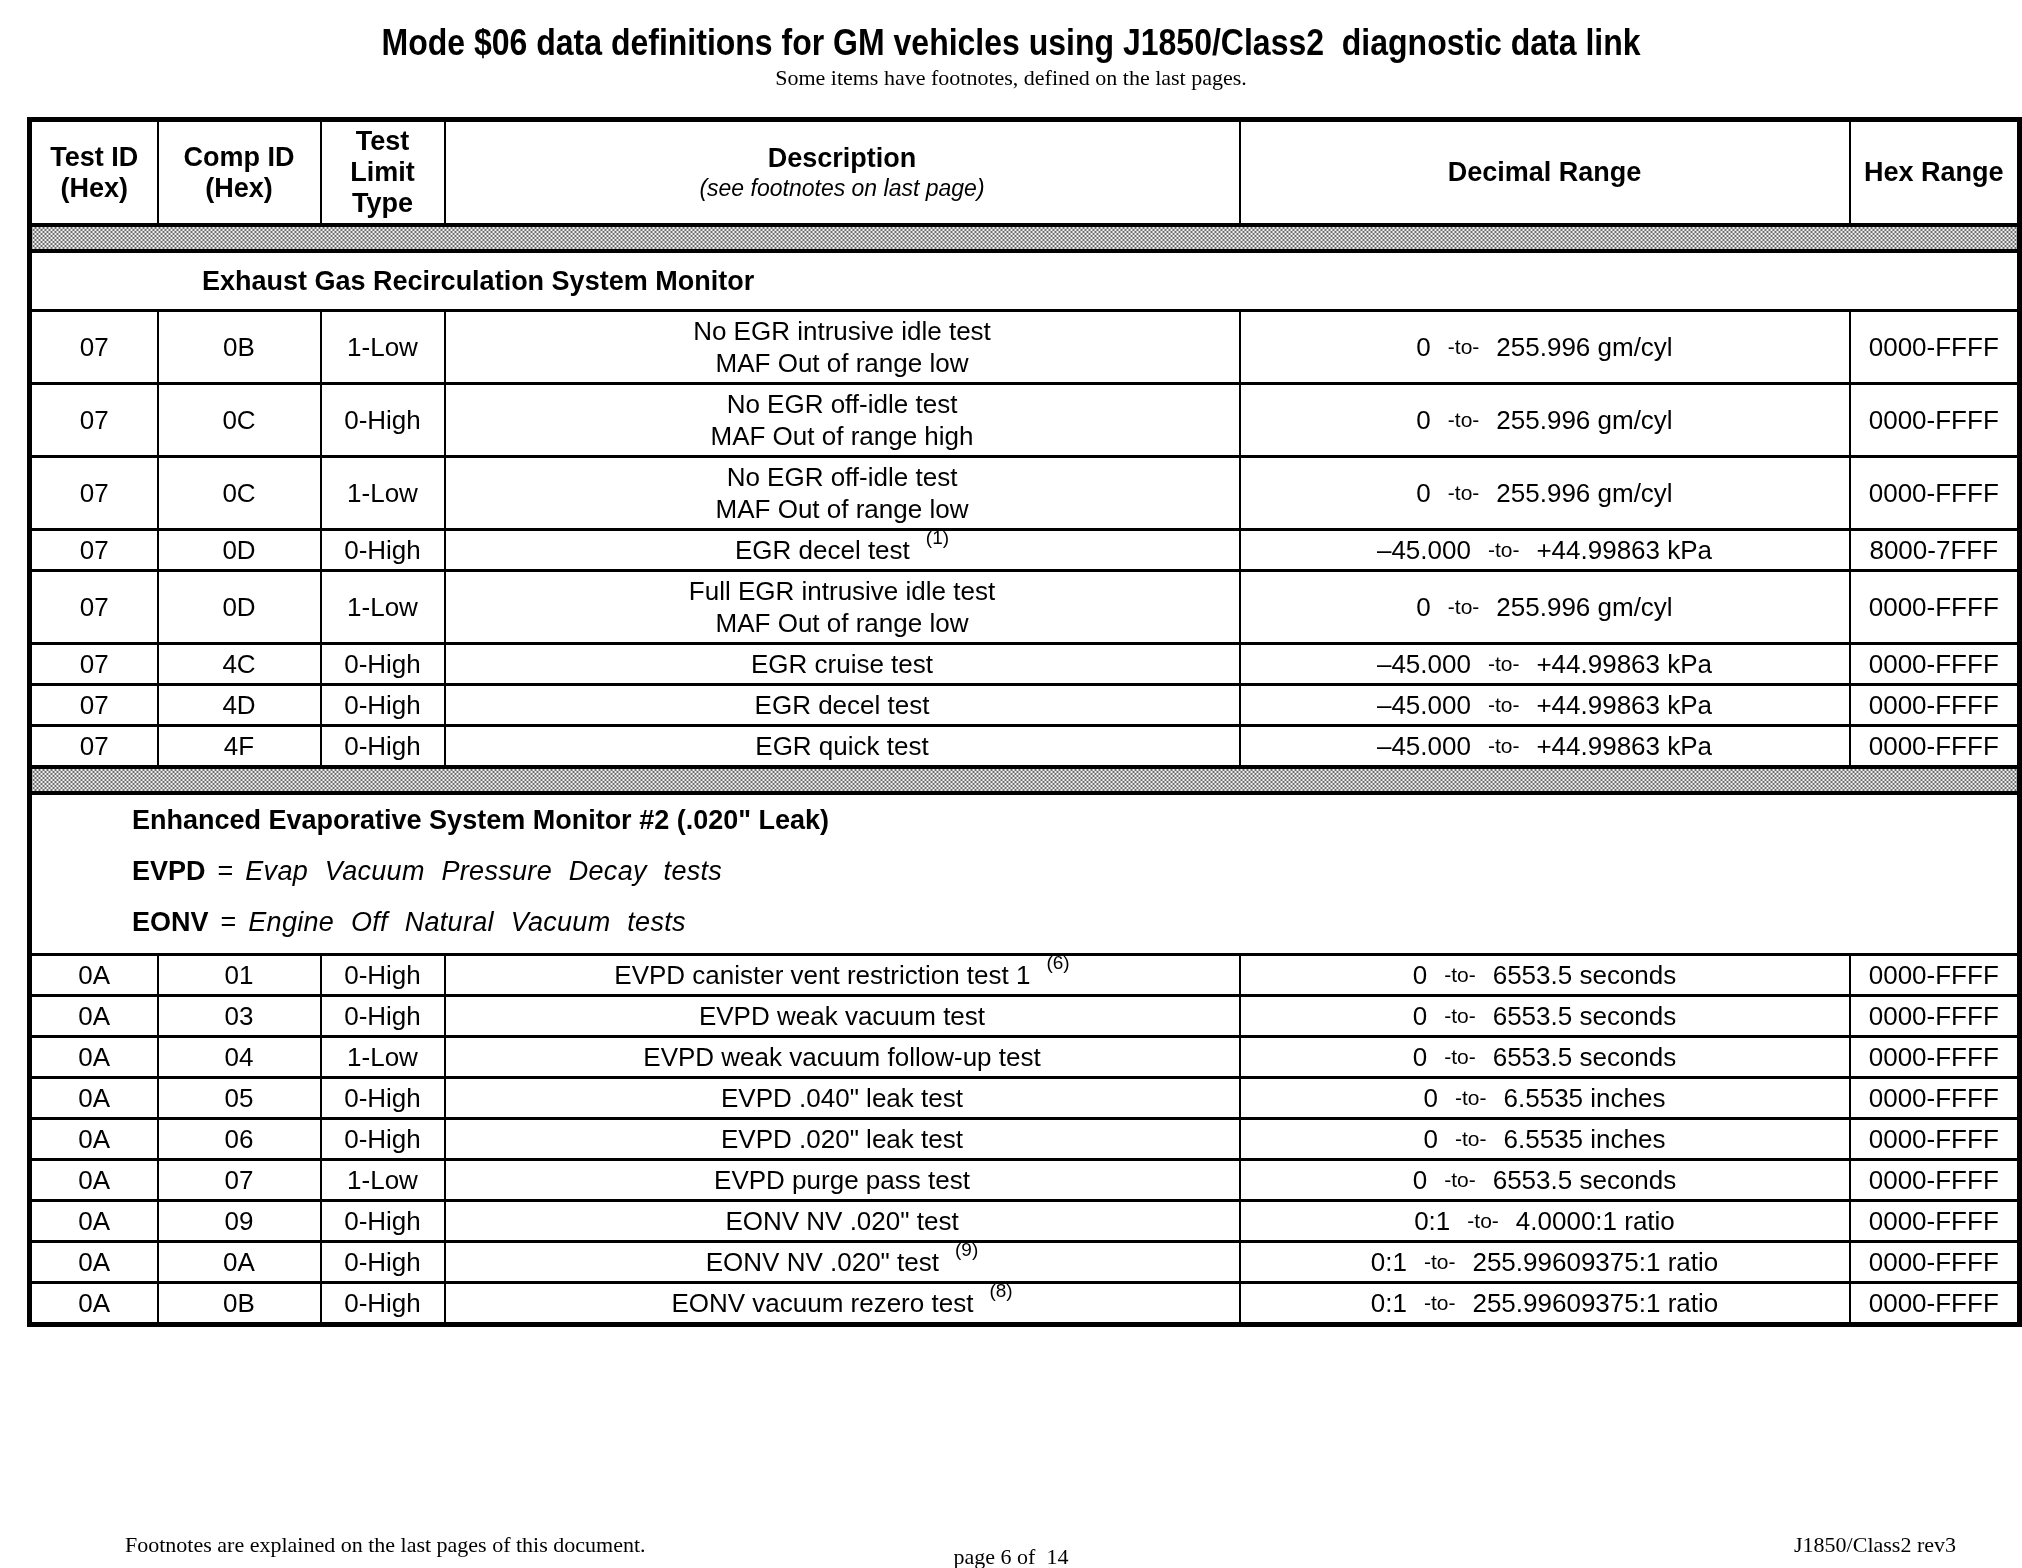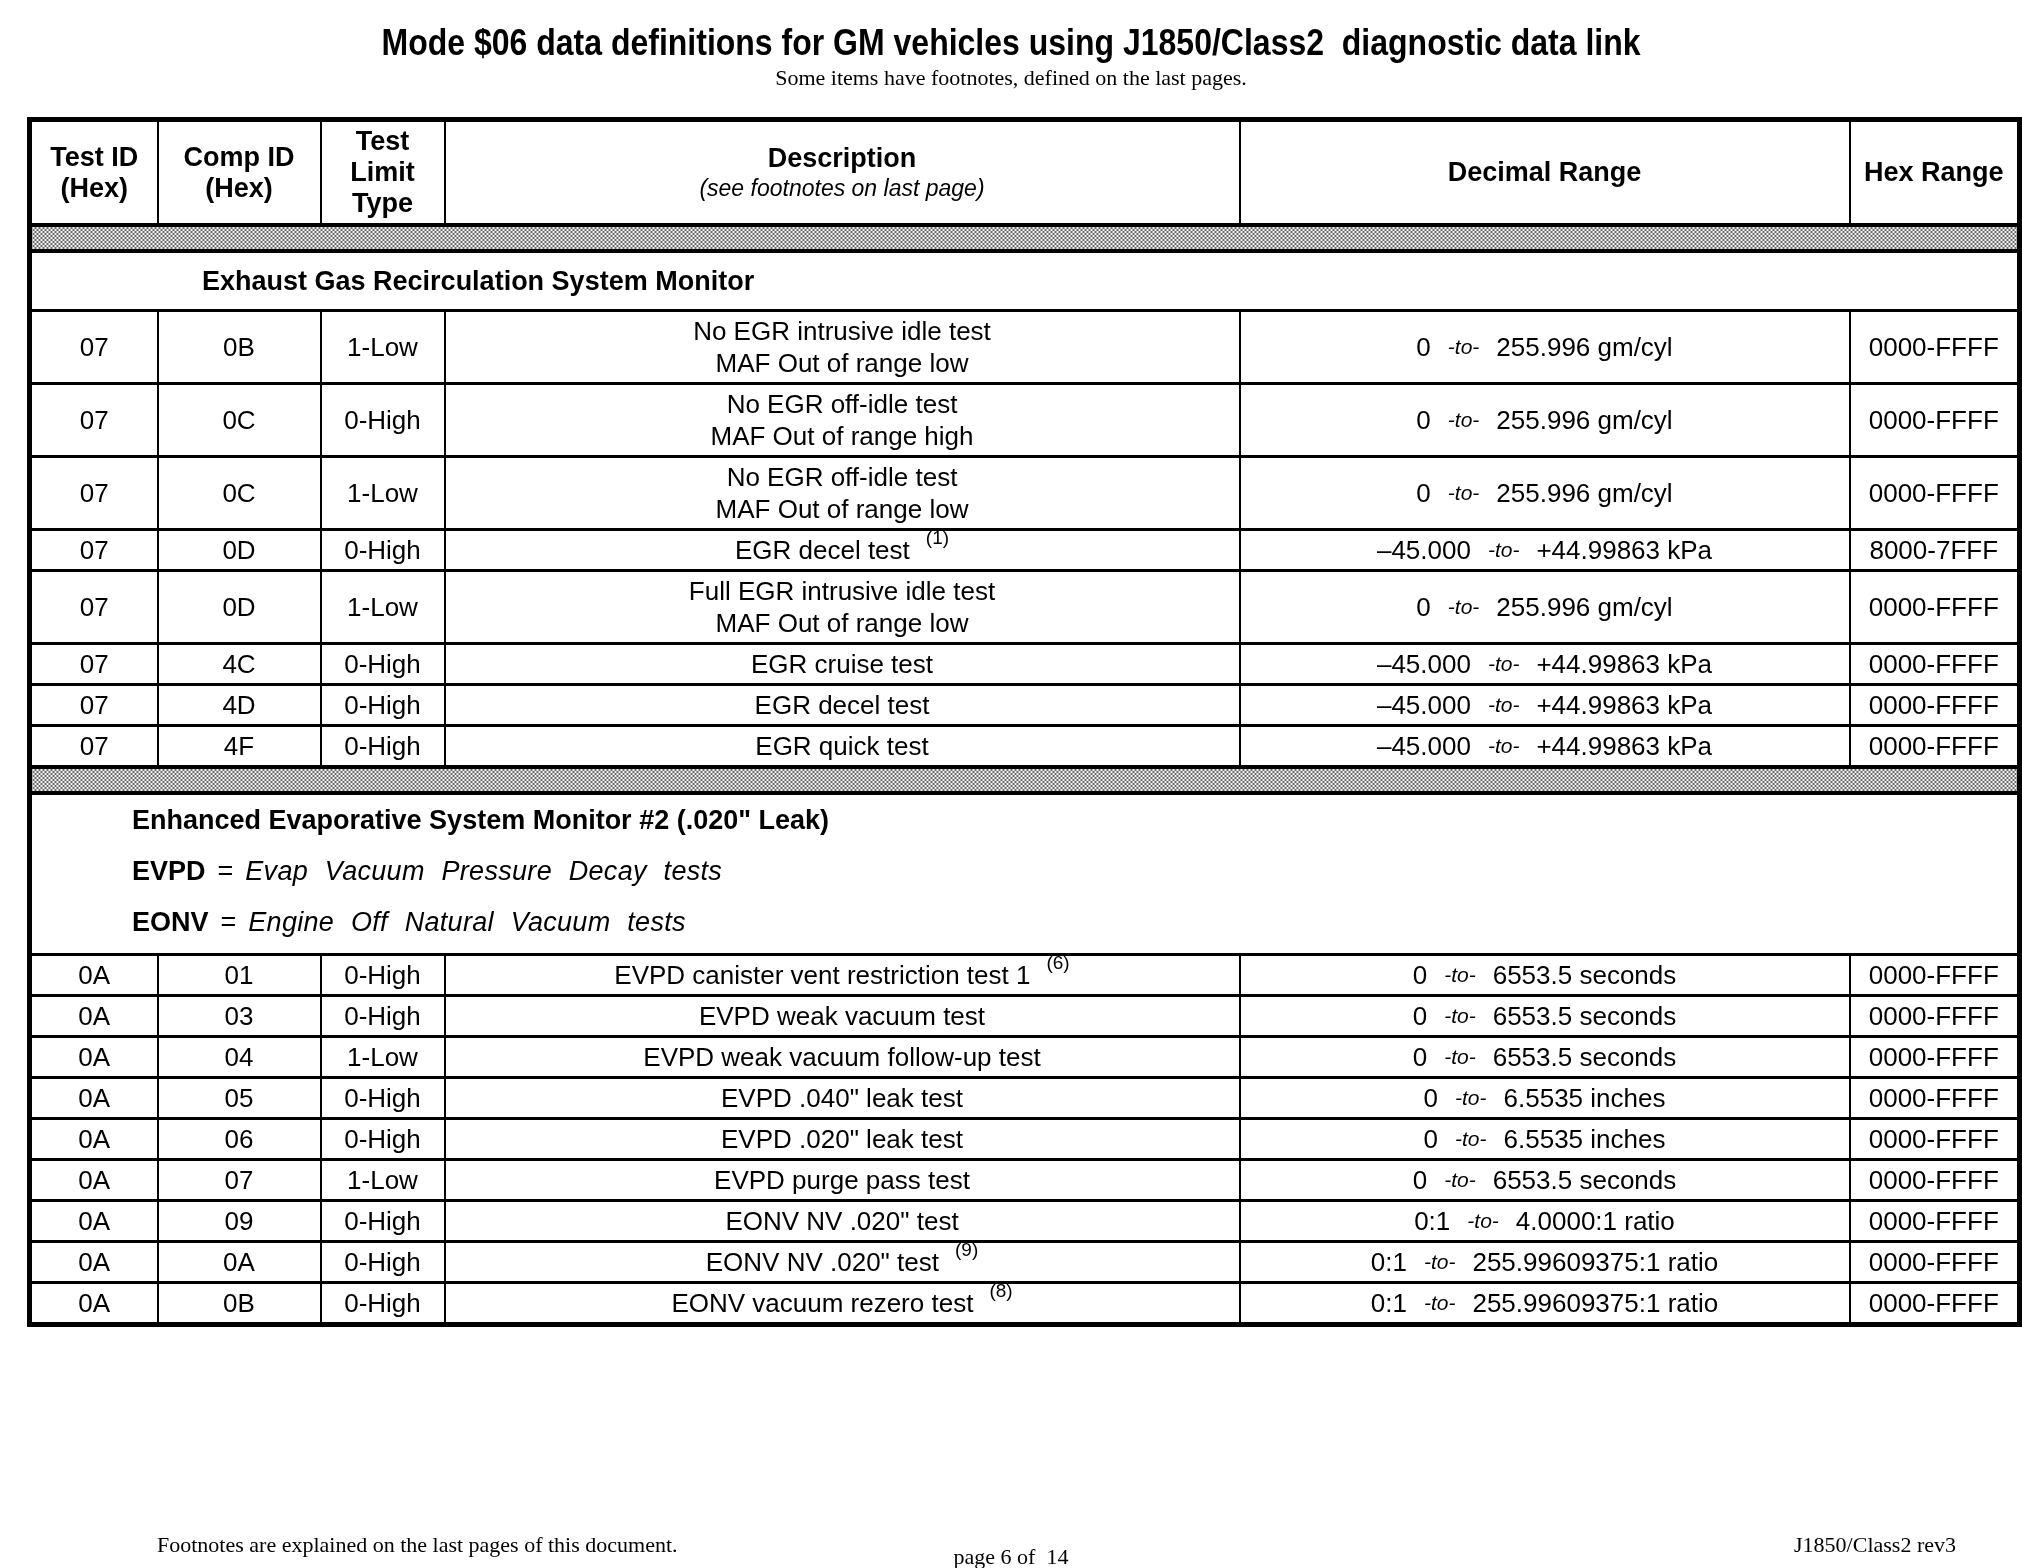--- a/index.html
+++ b/index.html
@@ -76,30 +76,30 @@
   .def-meaning { font-weight: normal; font-style: italic; word-spacing: 9px; letter-spacing: 0.3px; }
   td.cell { padding: 3px 2px; }
   .desc-line { line-height: 32px; }
   sup.fn {
     font-size: 19px;
     vertical-align: 15px;
     margin-left: 16px;
     line-height: 0;
   }
   .range-wrap { display: flex; justify-content: center; align-items: center; gap: 17px; }
-  .to-label { font-style: italic; font-size: 21px; }
+  .to-label { font-size: 21px; }
   .hex-wrap { display: flex; justify-content: center; align-items: center; }
   .page-footer {
     position: absolute;
     left: 0; top: 1532px;
     width: 2022px; height: 32px;
     font-family: "Liberation Serif", "DejaVu Serif", serif;
     font-size: 22px;
   }
-  .footer-note { position: absolute; left: 125px; top: 0; margin-left: 32px; }
+  .footer-note { position: absolute; left: 125px; top: 0; }
   .footer-page { position: absolute; left: 0; width: 100%; text-align: center; top: 12px; white-space: pre; }
   .footer-rev  { position: absolute; right: 66px; top: 0; }
 </style>
 </head>
 <body>
 
 <h1 class="doc-title">Mode $06 data definitions for GM vehicles using J1850/Class2  diagnostic data link</h1>
 <p class="doc-subtitle">Some items have footnotes, defined on the last pages.</p>
 
 <table class="data-table">

